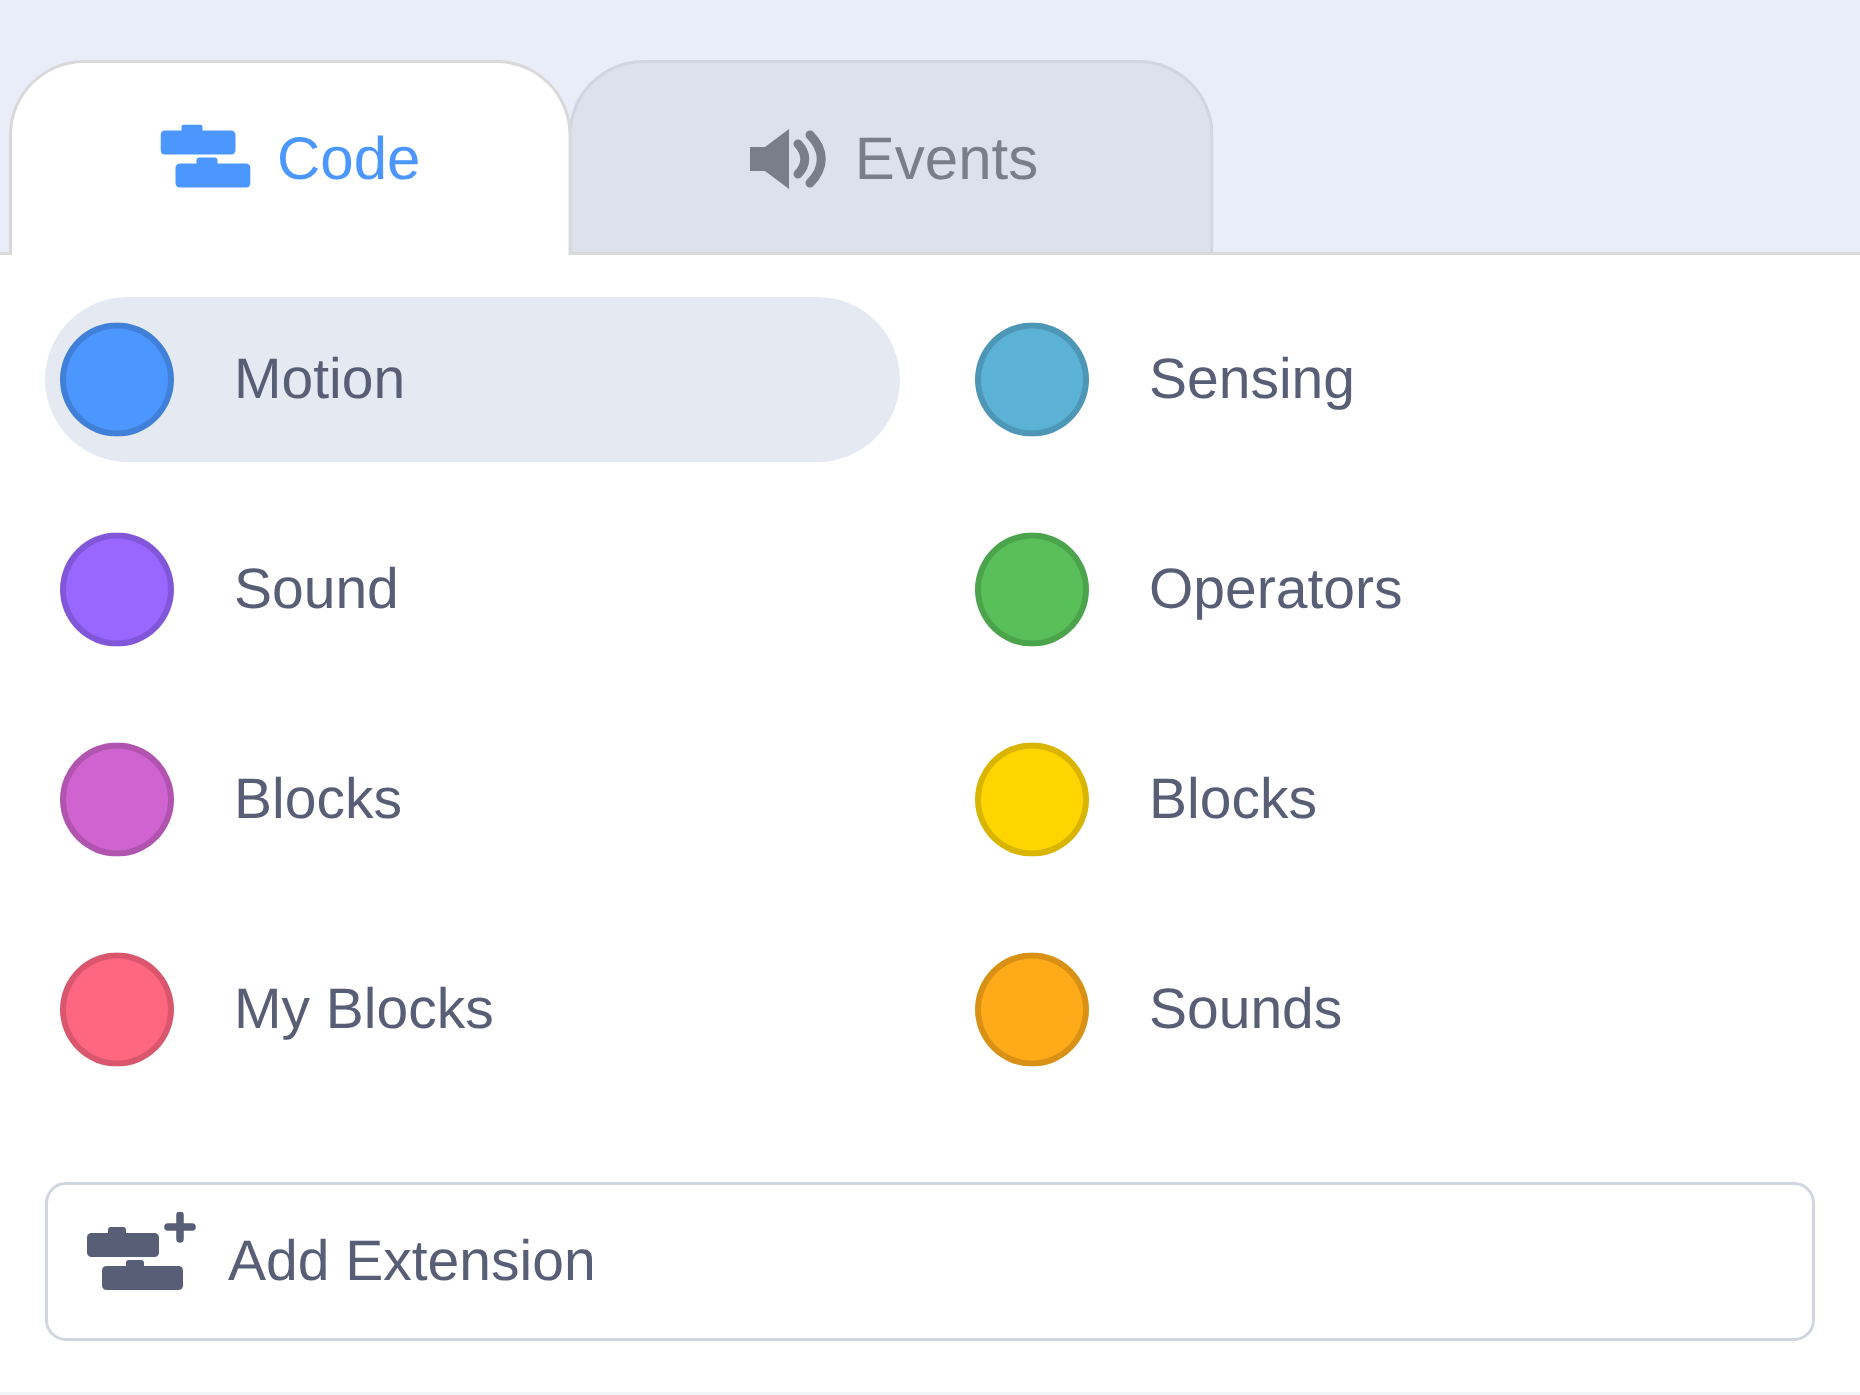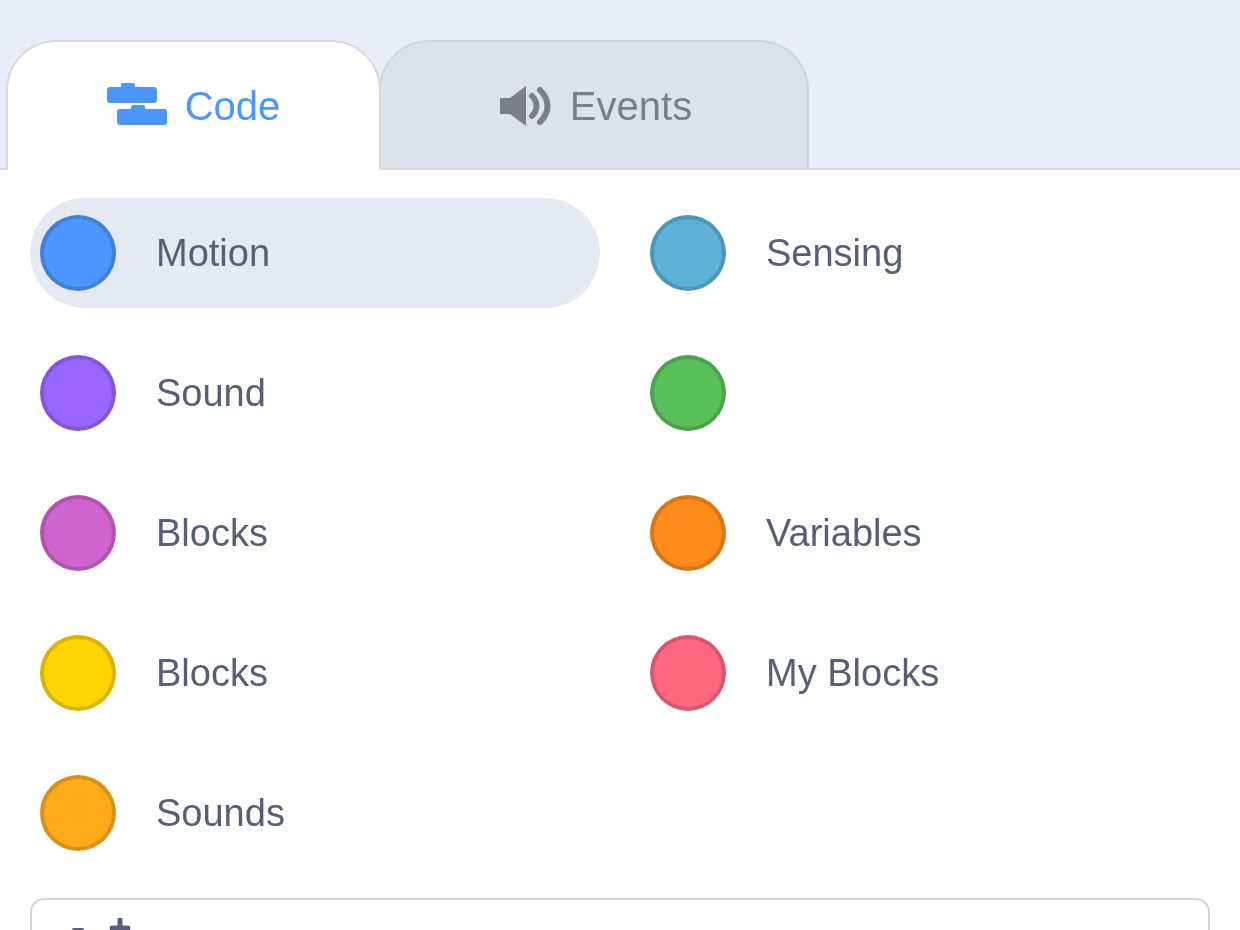--- a/index.html
+++ b/index.html
@@ -170,29 +170,26 @@
       <span class="swatch" style="background:#5CB1D6"></span>
       <span>Sensing</span>
     </div>
 
     <div class="category">
       <span class="swatch" style="background:#9966FF"></span>
       <span>Sound</span>
     </div>
     <div class="category">
       <span class="swatch" style="background:#59C059"></span>
+      <span>Operators</span>
     </div>
 
     <div class="category">
       <span class="swatch" style="background:#CF63CF"></span>
       <span>Blocks</span>
-    </div>
-    <div class="category">
-      <span class="swatch" style="background:#FF8C1A"></span>
-      <span>Variables</span>
     </div>
 
     <div class="category">
       <span class="swatch" style="background:#FFD500"></span>
       <span>Blocks</span>
     </div>
     <div class="category">
       <span class="swatch" style="background:#FF6680"></span>
       <span>My Blocks</span>
     </div>

